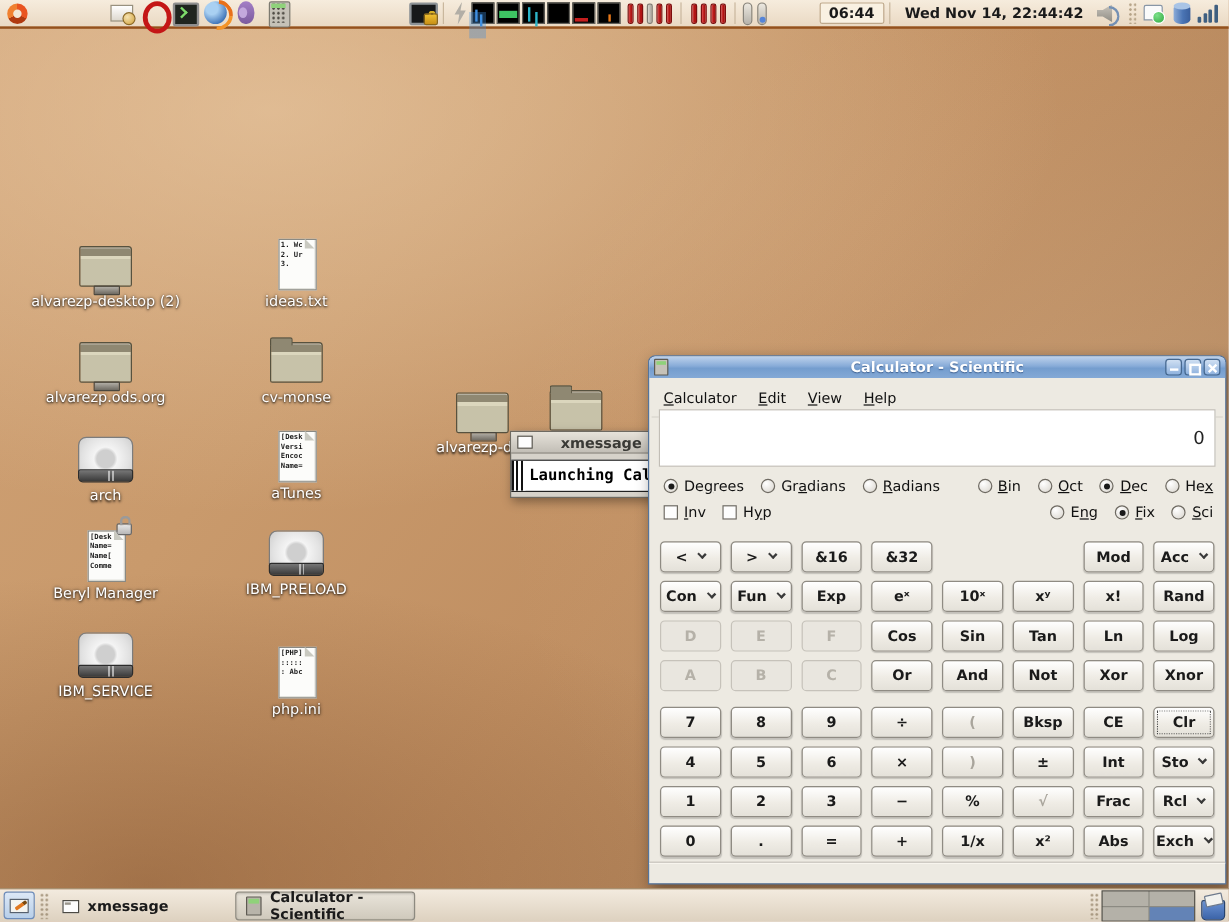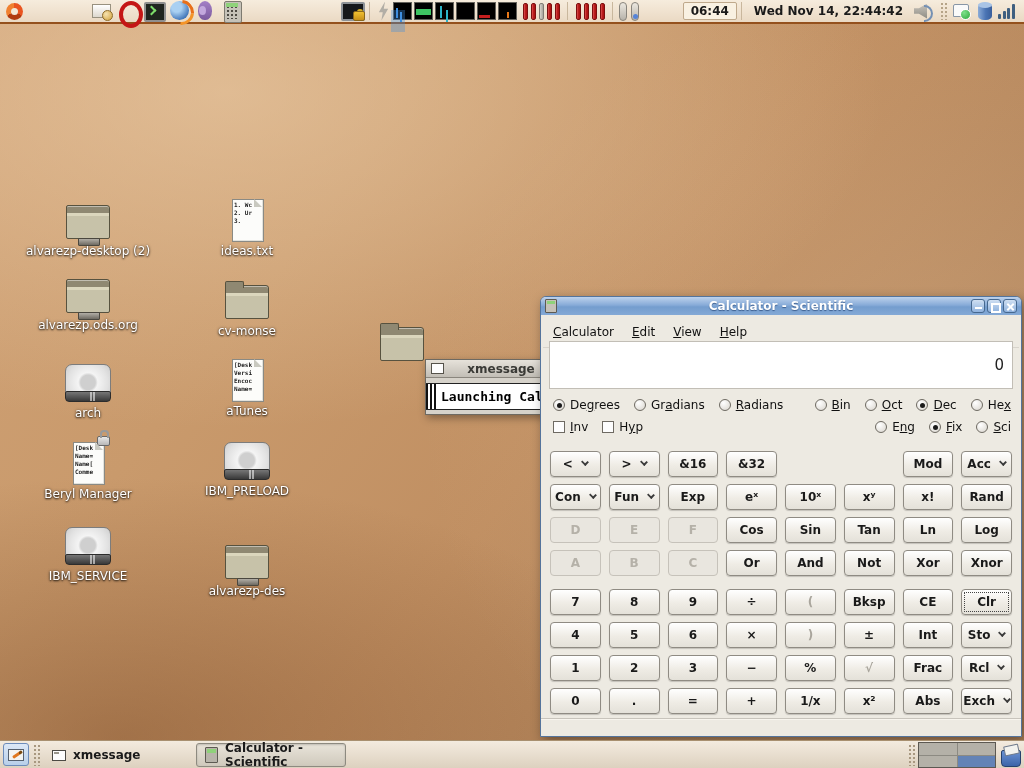--- a/index.html
+++ b/index.html
@@ -149,21 +149,21 @@
   .kind-file-selected .label span { background:#6d94ad; border-radius:9px; padding:0 8px; display:inline-block; }
   .desktop-icon .emblem { display:none; }
   .kind-file-lock .emblem { display:block; position:absolute; right:4px; top:-5px; width:13px; height:10px;
     background:linear-gradient(#e8e8e8,#b8b8b8); border:1px solid #6a6a6a; border-radius:2px; }
   .kind-file-lock .emblem::before { content:""; position:absolute; left:2px; top:-7px; width:5px; height:6px;
     border:2px solid #9a9a9a; border-bottom:none; border-radius:4px 4px 0 0; }
 
   
   .desktop-icon:nth-child(1){left:13px;top:174px;}
   .desktop-icon:nth-child(2){left:172px;top:174px;}
-  .desktop-icon:nth-child(3){left:13px;top:248px;}
+  .desktop-icon:nth-child(3){left:13px;top:254px;}
   .desktop-icon:nth-child(4){left:172px;top:254px;}
   .desktop-icon:nth-child(5){left:13px;top:336px;}
   .desktop-icon:nth-child(6){left:172px;top:334px;}
   .desktop-icon:nth-child(7){left:13px;top:417px;}
   .desktop-icon:nth-child(8){left:172px;top:414px;}
   .desktop-icon:nth-child(9){left:13px;top:499px;}
   .desktop-icon:nth-child(10){left:172px;top:514px;}
   .desktop-icon:nth-child(11){left:327px;top:296px;}
   .desktop-icon:nth-child(12){left:405px;top:294px;}
   .desktop-icon:nth-child(13){left:405px;top:419px;}
@@ -409,20 +409,29 @@
       </div>
       <div class="label" data-name="icon-label"><span>IBM_PRELOAD</span></div>
     </div>
       <div class="desktop-icon kind-disk" data-name="desktop-icon-ibm-service">
       <div class="ic" data-name="icon-image">
         
         
       </div>
       <div class="label" data-name="icon-label"><span>IBM_SERVICE</span></div>
     </div>
+      <div class="desktop-icon kind-file" data-name="desktop-icon-php-ini">
+      <div class="ic" data-name="icon-image">
+        <div class="preview" data-name="file-preview-text">[PHP]
+:::::
+: Abc</div>
+
+      </div>
+      <div class="label" data-name="icon-label"><span>php.ini</span></div>
+    </div>
       <div class="desktop-icon kind-folder-net" data-name="desktop-icon-alvarezp-des">
       <div class="ic" data-name="icon-image">
         
         
       </div>
       <div class="label" data-name="icon-label"><span>alvarezp-des</span></div>
     </div>
       <div class="desktop-icon kind-folder" data-name="desktop-icon-folder">
       <div class="ic" data-name="icon-image">
         

